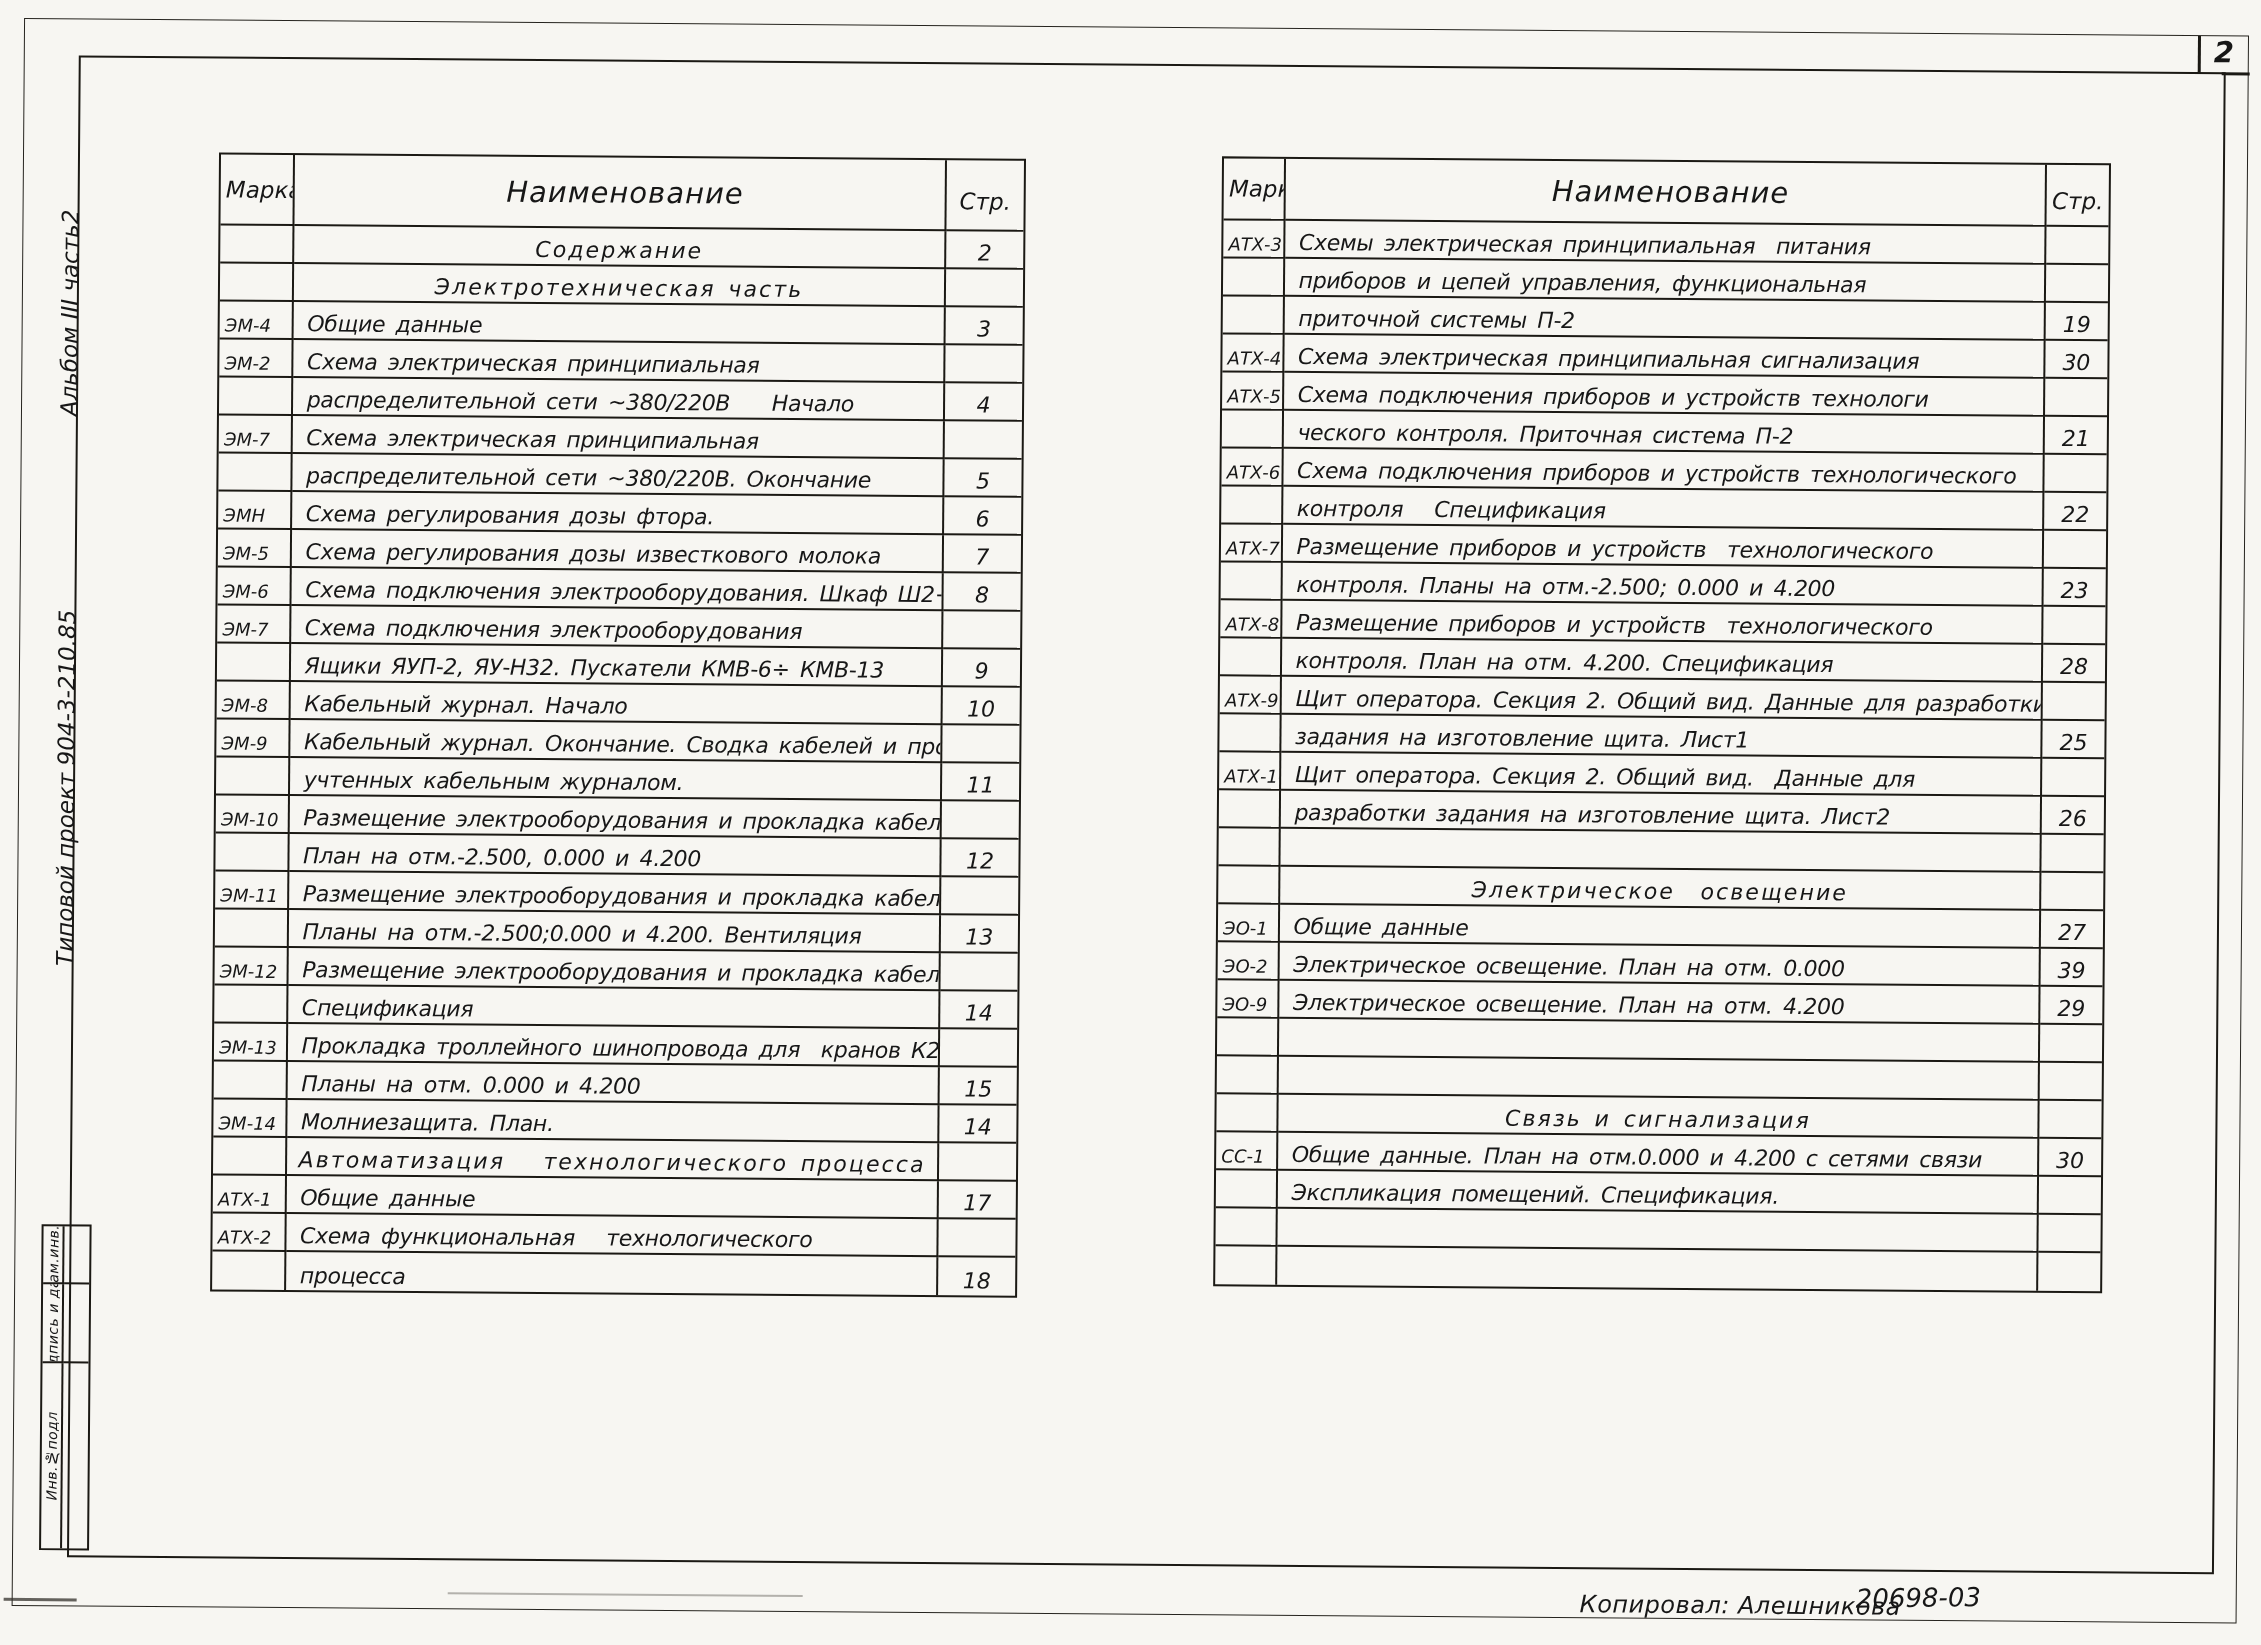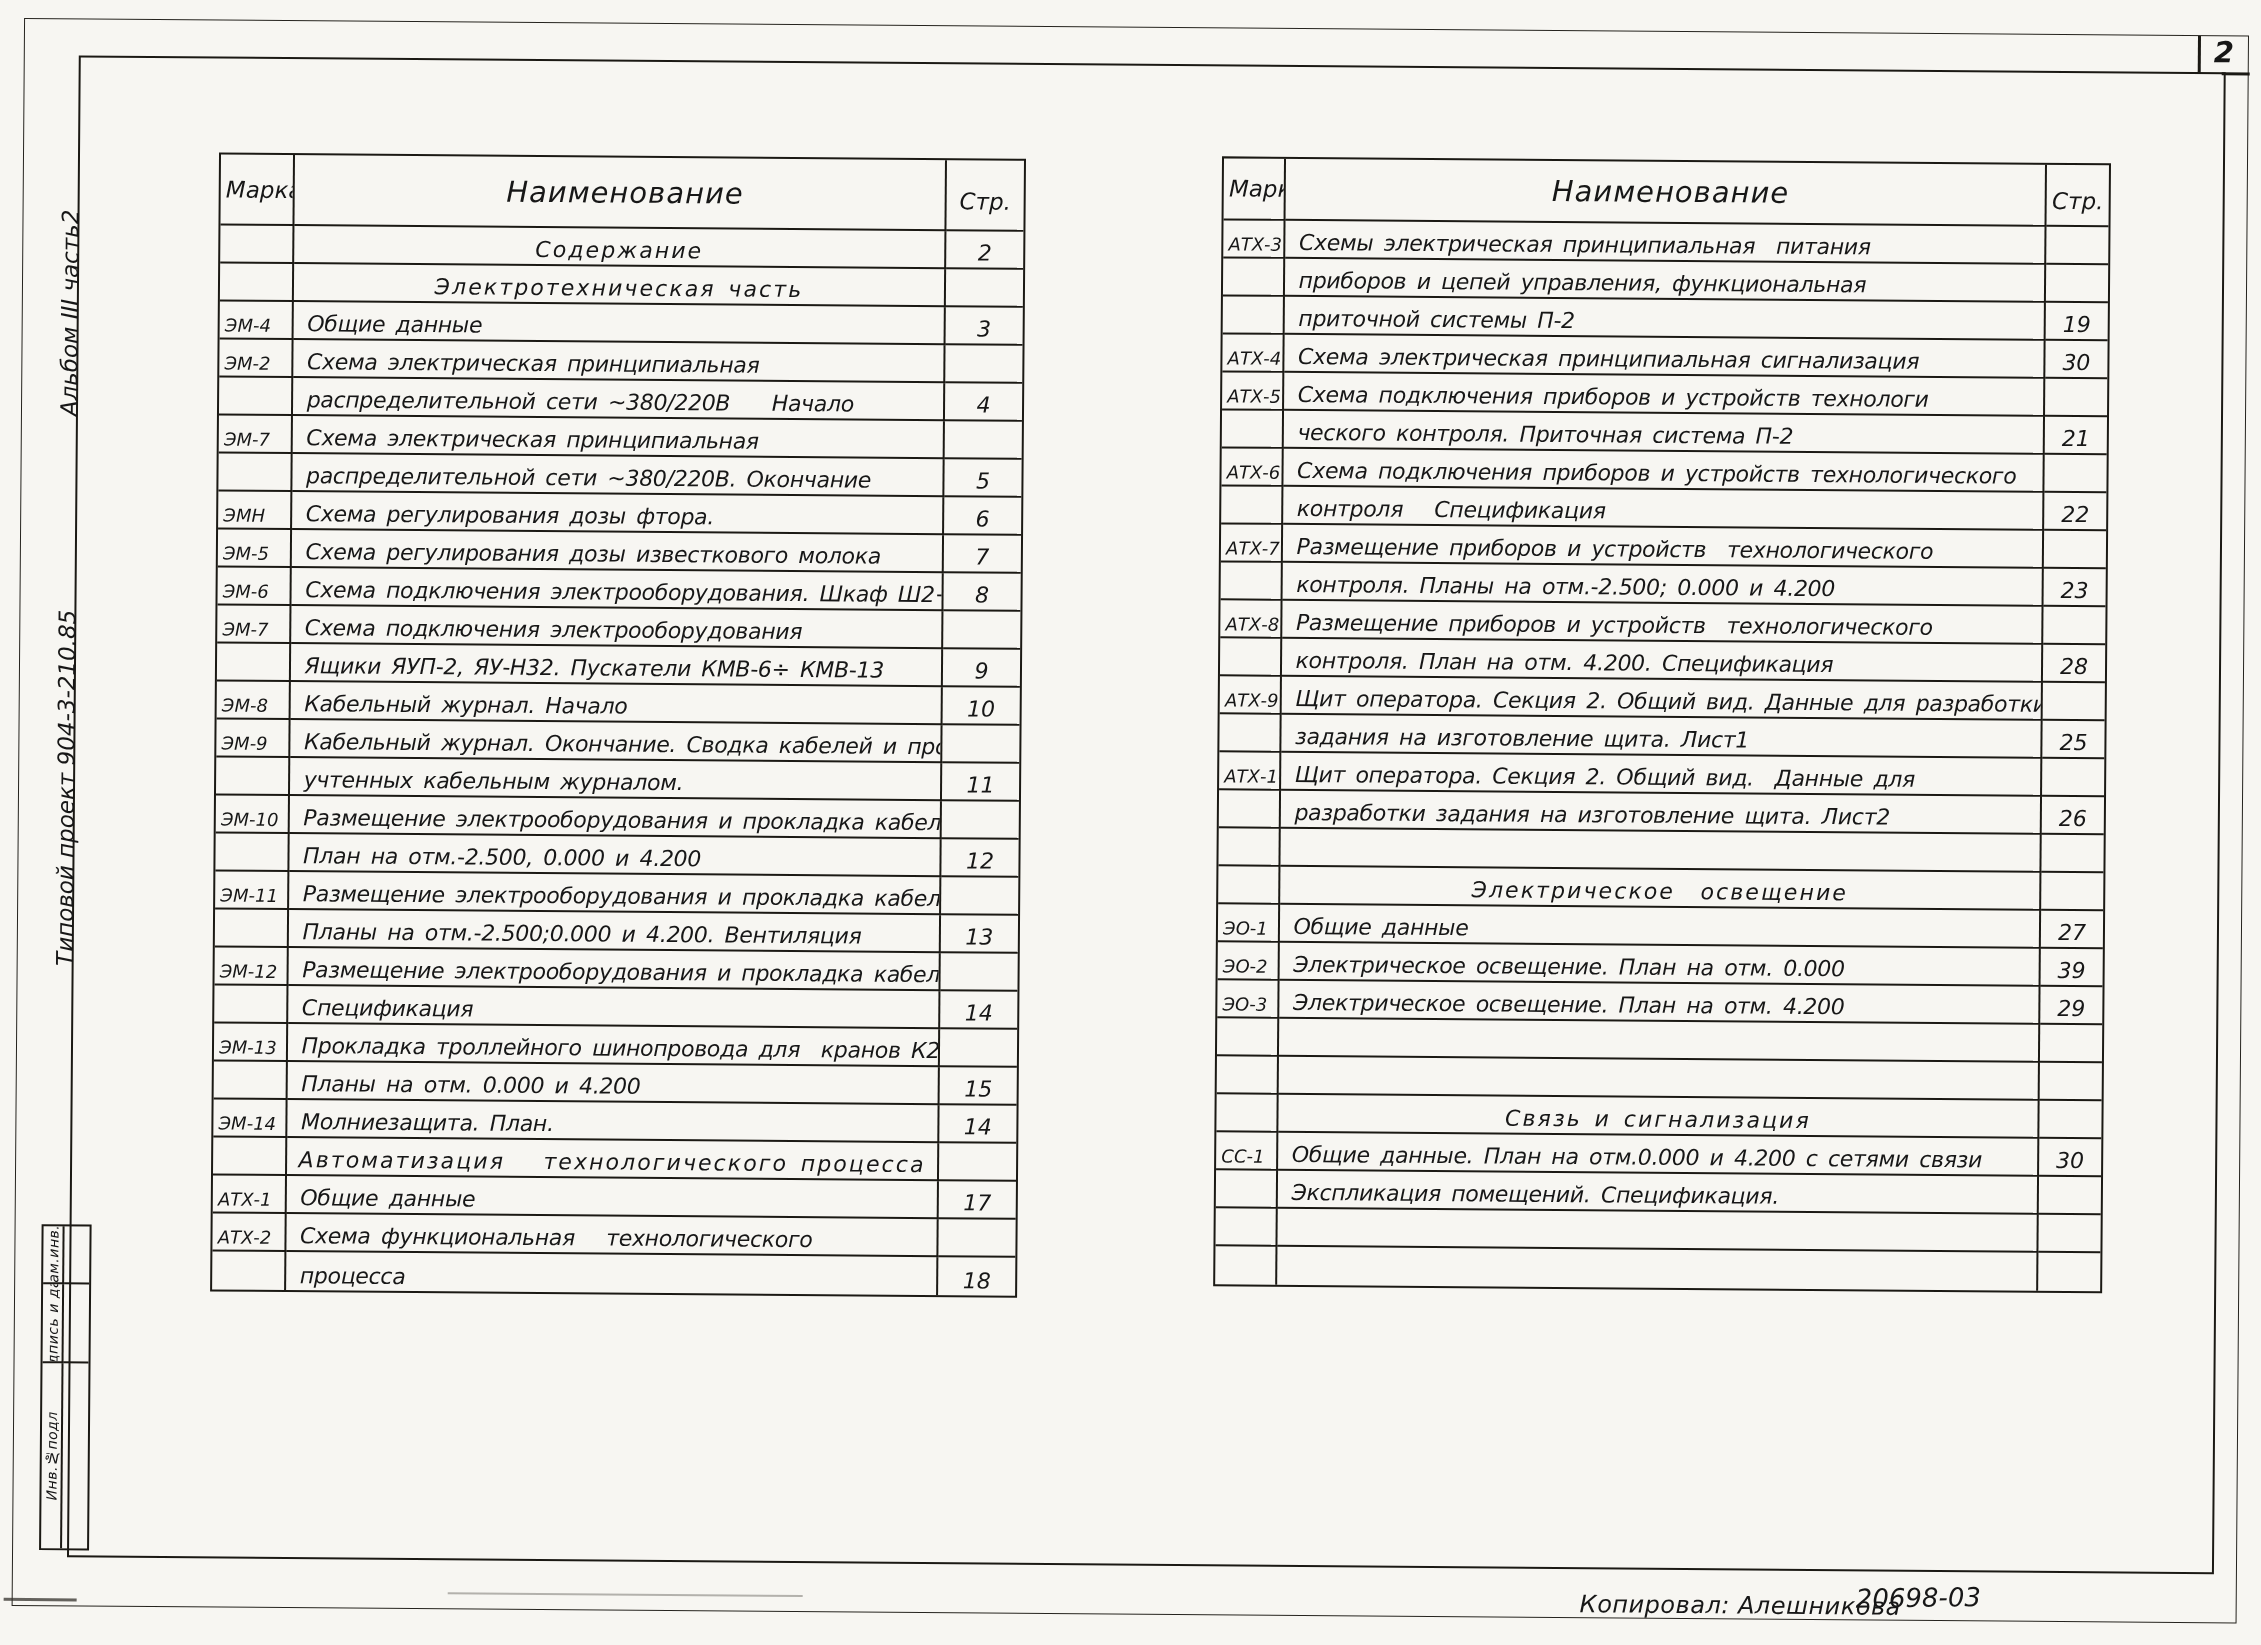--- a/index.html
+++ b/index.html
@@ -329,21 +329,21 @@
           <div class="tcell c-mark">ЭО-1</div>
           <div class="tcell c-name">Общие данные</div>
           <div class="tcell c-page">27</div>
         </div>
         <div class="trow">
           <div class="tcell c-mark">ЭО-2</div>
           <div class="tcell c-name">Электрическое освещение. План на отм. 0.000</div>
           <div class="tcell c-page">39</div>
         </div>
         <div class="trow">
-          <div class="tcell c-mark">ЭО-3</div>
+          <div class="tcell c-mark">ЭО-9</div>
           <div class="tcell c-name">Электрическое освещение. План на отм. 4.200</div>
           <div class="tcell c-page">29</div>
         </div>
         <div class="trow">
           <div class="tcell c-mark"></div>
           <div class="tcell c-name"></div>
           <div class="tcell c-page"></div>
         </div>
         <div class="trow">
           <div class="tcell c-mark"></div>

